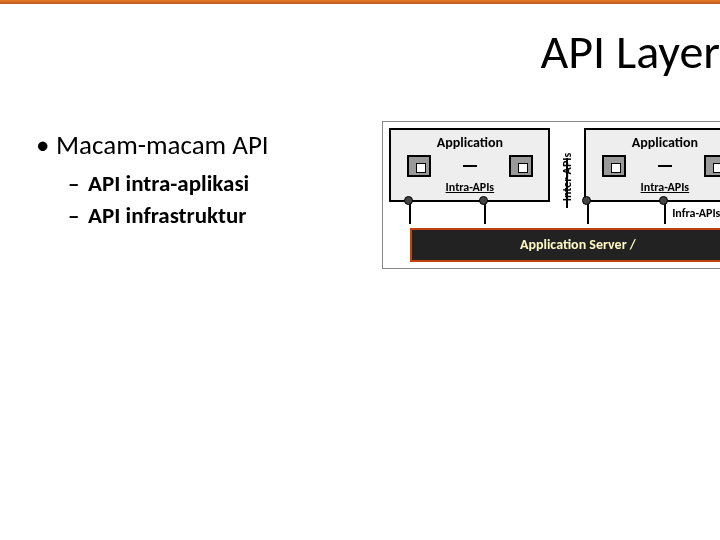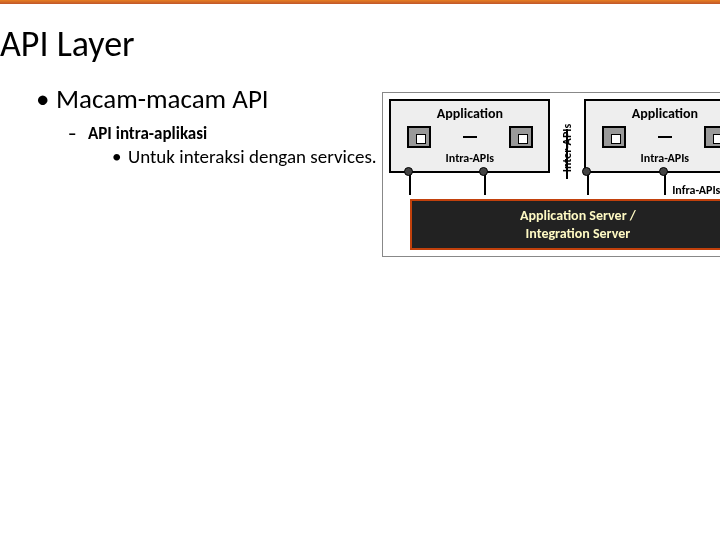--- a/index.html
+++ b/index.html
@@ -10,47 +10,48 @@
     font-family: Calibri, Arial, sans-serif;
     color: #000;
     position: relative;
     overflow: hidden;
   }
   .topbar {
     height: 4px;
     background: linear-gradient(#e67e22, #c0562a);
   }
   .title {
-    text-align: left;
-    font-size: 36px;
+    text-align: right;
+    font-size: 48px;
     font-weight: 400;
     margin-top: 18px;
-    margin-bottom: 16px;
+    margin-bottom: 30px;
   }
   .content {
     padding: 0 36px;
     display: flex;
   }
   .textcol {
     flex: 0 0 55%;
+    margin-top: 17px;
   }
   .bullet-l1 {
     font-size: 27px;
     margin-bottom: 8px;
     padding-left: 20px;
     position: relative;
   }
   .bullet-l1::before {
     content: "•";
     position: absolute;
     left: 0;
     top: 0;
   }
   .bullet-l2 {
-    font-size: 17px;
+    font-size: 23px;
     font-weight: 700;
     margin: 4px 0 2px 0;
     padding-left: 52px;
     position: relative;
   }
   .bullet-l2::before {
     content: "–";
     position: absolute;
     left: 32px;
     top: 0;
@@ -124,20 +125,21 @@
   .conn-dots {
     position:absolute;
     display:flex;
     gap:4px;
   }
   .dot { width:9px; height:9px; border-radius:50%; background:#444; border:1px solid #000; }
   .intra-lbl {
     font-weight:700;
     font-size:12px;
     margin-top:3px;
+    text-decoration:underline;
   }
   .inter-lbl {
     position:absolute;
     top:42px;
     left:50%;
     transform: translateX(-50%) rotate(-90deg);
     transform-origin:center;
     font-weight:700;
     font-size:12px;
     white-space:nowrap;
@@ -150,21 +152,20 @@
     height:50px;
     background:#000;
   }
   .midgap { height: 26px; position:relative; }
   .infra-lbl {
     position:absolute;
     right:25px;
     top:4px;
     font-weight:700;
     font-size:12px;
-    margin-top:6px;
   }
   .serverbox {
     background:#222;
     color:#fef9c3;
     text-align:center;
     font-weight:700;
     font-size:14px;
     padding:6px 4px;
     border:2px solid #c2410c;
     line-height:1.25;
@@ -182,21 +183,21 @@
 
 <h1 class="title">API Layer</h1>
 
 <div class="content">
   <div class="textcol">
     <div class="bullet-l1">Macam-macam API</div>
 
     <div class="bullet-l2">API intra-aplikasi</div>
 
 
-    <div class="bullet-l3">Untuk interaksi dengan services.</div>
+    <div class="bullet-l2">API infrastruktur</div>
   </div>
 
   <div class="figcol">
     <div class="diagram">
 
       <div class="apps-row">
         <div class="appbox">
           <div class="lbl">Application</div>
           <div class="inner">
             <div class="mod"></div>
@@ -233,18 +234,17 @@
             <div class="dot"></div>
           </div>
         <div class="conn-dots" style="left:270px;top:-6px">
             <div class="dot"></div>
           </div>
         <div class="infra-lbl">Infra-APIs</div>
       </div>
 
       <div class="serverbox">
         <span>Application Server /</span><br>
-        <span>Integration Server</span>
       </div>
 
     </div>
   </div>
 </div>
 
 </body></html>

